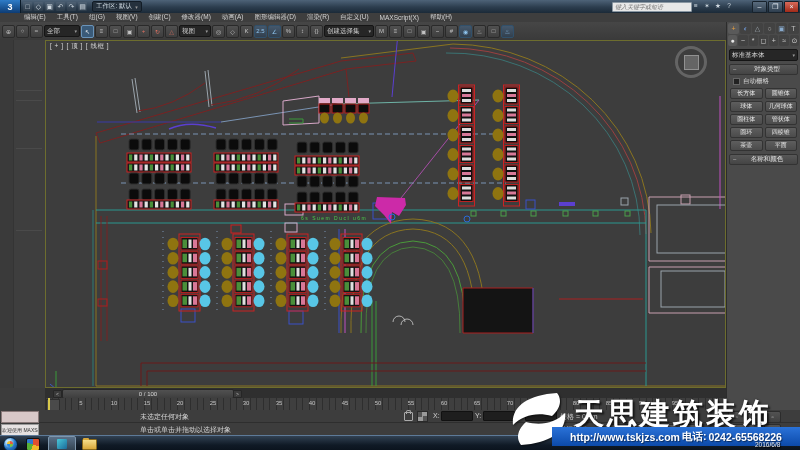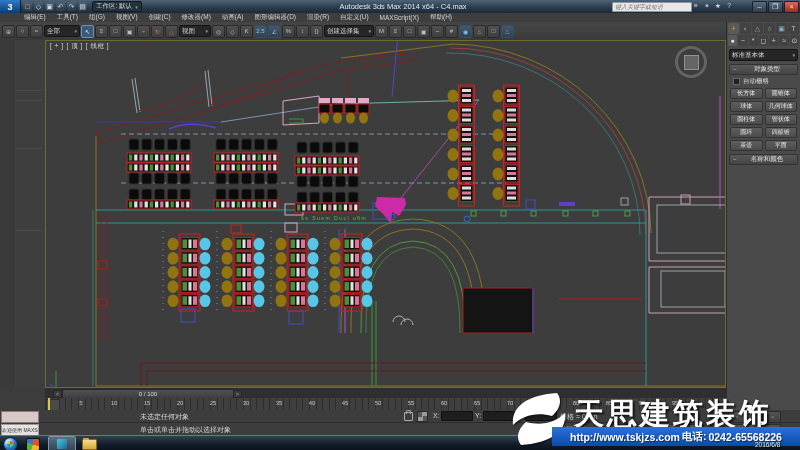--- a/index.html
+++ b/index.html
@@ -132,21 +132,20 @@
         <div class="qat">◇</div>
         <div class="qat">▣</div>
         <div class="qat">↶</div>
         <div class="qat">↷</div>
         <div class="qat">▤</div>
       </div>
     <div id="workspace-dd">
       <span>工作区: 默认</span>
       <span class="dd-arrow">▾</span>
     </div>
-    <div id="title-text">Autodesk 3ds Max 2014 x64 - C4.max</div>
     <input id="search-box" placeholder="键入关键字或短语" style="">
     <div id="infocenter">
         <div class="ic-icon">≡</div>
         <div class="ic-icon">✶</div>
         <div class="ic-icon">★</div>
         <div class="ic-icon">?</div>
       </div>
     <div id="winbtns">
       <div class="winbtn">–</div>
       <div class="winbtn">❐</div>

